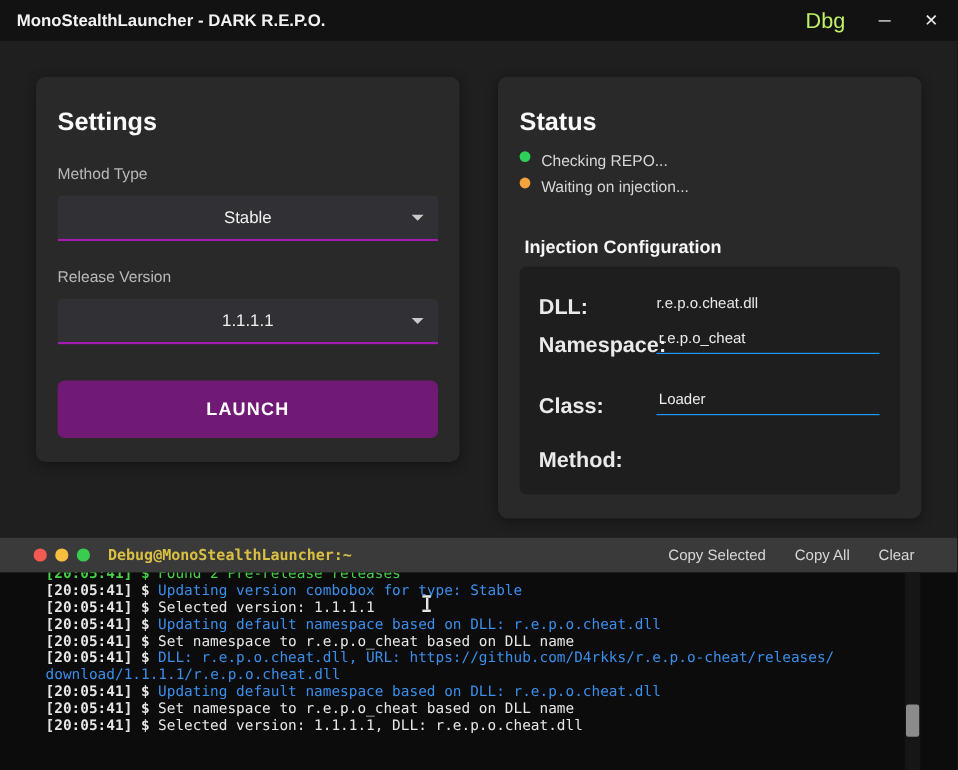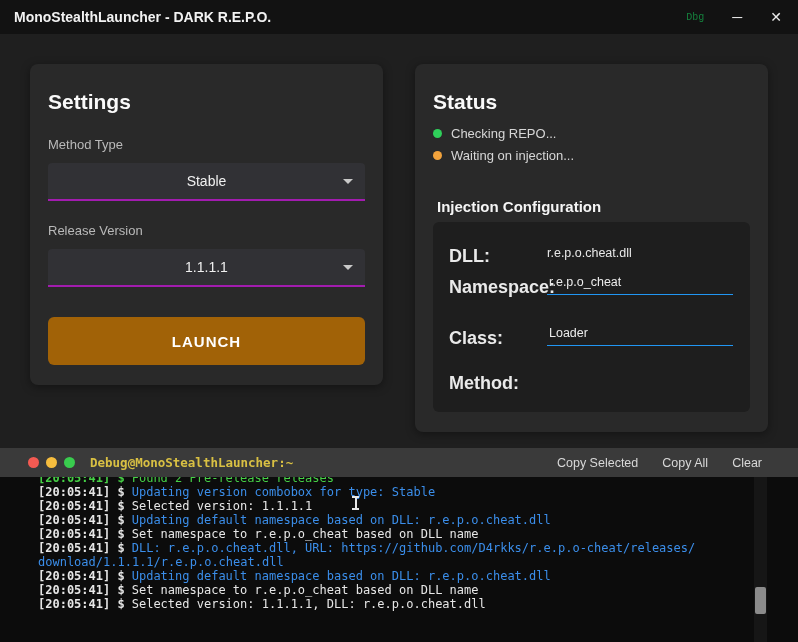--- a/index.html
+++ b/index.html
@@ -2,36 +2,36 @@
 <html><head>
 <meta charset="utf-8">
 <style>
   html,body{margin:0;padding:0;background:#151515;}
   #root{position:relative;width:798px;height:642px;background:#1f1f1f;font-family:"Liberation Sans",sans-serif;overflow:hidden;}
 
   
   .titlebar{position:absolute;top:0;left:0;width:798px;height:34px;background:#121212;display:flex;align-items:center;}
   .win-title{margin-left:14px;font-size:14px;font-weight:bold;color:#f2f2f2;}
   .titlebar-right{margin-left:auto;display:flex;align-items:center;gap:28px;padding-right:16px;}
-  .dbg-btn{font-size:10px;color:#15803d;background:none;border:none;cursor:pointer;font-family:Liberation Mono, monospace;padding:0;}
+  .dbg-btn{font-size:18px;color:#bef264;background:none;border:none;cursor:pointer;font-family:Liberation Sans, sans-serif;padding:0;}
   .win-btn{font-size:14px;color:#ececec;background:none;border:none;cursor:pointer;padding:0;line-height:1;}
 
   
   .card{position:absolute;background:#292929;border-radius:8px;box-shadow:0 2px 10px rgba(0,0,0,.4);}
   #settings-card{left:30px;top:64px;width:353px;height:321px;}
   #status-card{left:415px;top:64px;width:353px;height:368px;}
   .card h2{position:absolute;left:18px;top:26px;margin:0;font-size:21px;color:#fafafa;}
   .field-label{position:absolute;left:18px;font-size:13px;color:#b9b9b9;}
   .select{position:absolute;left:18px;width:317px;height:38px;background:#313135;border-bottom:2px solid #a21caf;border-radius:4px 4px 0 0;display:flex;align-items:center;justify-content:center;cursor:pointer;box-sizing:border-box;}
   .select .val{font-size:14px;color:#f0f0f0;}
   .chevron{position:absolute;right:12px;top:16px;width:0;height:0;border-left:5px solid transparent;border-right:5px solid transparent;border-top:5px solid #c9c9c9;}
-  .launch{position:absolute;left:18px;top:253px;width:317px;height:48px;background:#a16207;border:none;border-radius:6px;color:#ffffff;font-size:15px;font-weight:bold;letter-spacing:1px;cursor:pointer;font-family:inherit;}
+  .launch{position:absolute;left:18px;top:253px;width:317px;height:48px;background:#701a75;border:none;border-radius:6px;color:#ffffff;font-size:15px;font-weight:bold;letter-spacing:1px;cursor:pointer;font-family:inherit;}
 
   
-  .status-item{position:absolute;left:18px;display:flex;align-items:center;gap:9px;}
+  .status-item{position:absolute;left:18px;display:flex;gap:9px;}
   .dot{width:9px;height:9px;border-radius:50%;flex:0 0 auto;}
   .status-item .lbl{font-size:13px;color:#d6d6d6;}
   .inj-heading{position:absolute;left:18px;top:130px;margin:4px;font-size:15px;font-weight:bold;color:#f5f5f5;}
   .inj-card{position:absolute;left:18px;top:158px;width:317px;height:190px;background:#1e1e1e;border-radius:6px;}
   .inj-label{position:absolute;left:16px;font-size:18px;font-weight:bold;color:#eaeaea;}
   .inj-value{position:absolute;left:114px;font-size:12.5px;color:#e8e8e8;}
   .inj-input{position:absolute;left:114px;width:182px;background:transparent;border:none;border-bottom:1px solid #2196f3;color:#ececec;font-size:12.5px;font-family:inherit;padding:0 2px 5px 2px;outline:none;}
 
   
   .console{position:absolute;left:0;top:448px;width:798px;height:194px;background:#0c0c0c;}

